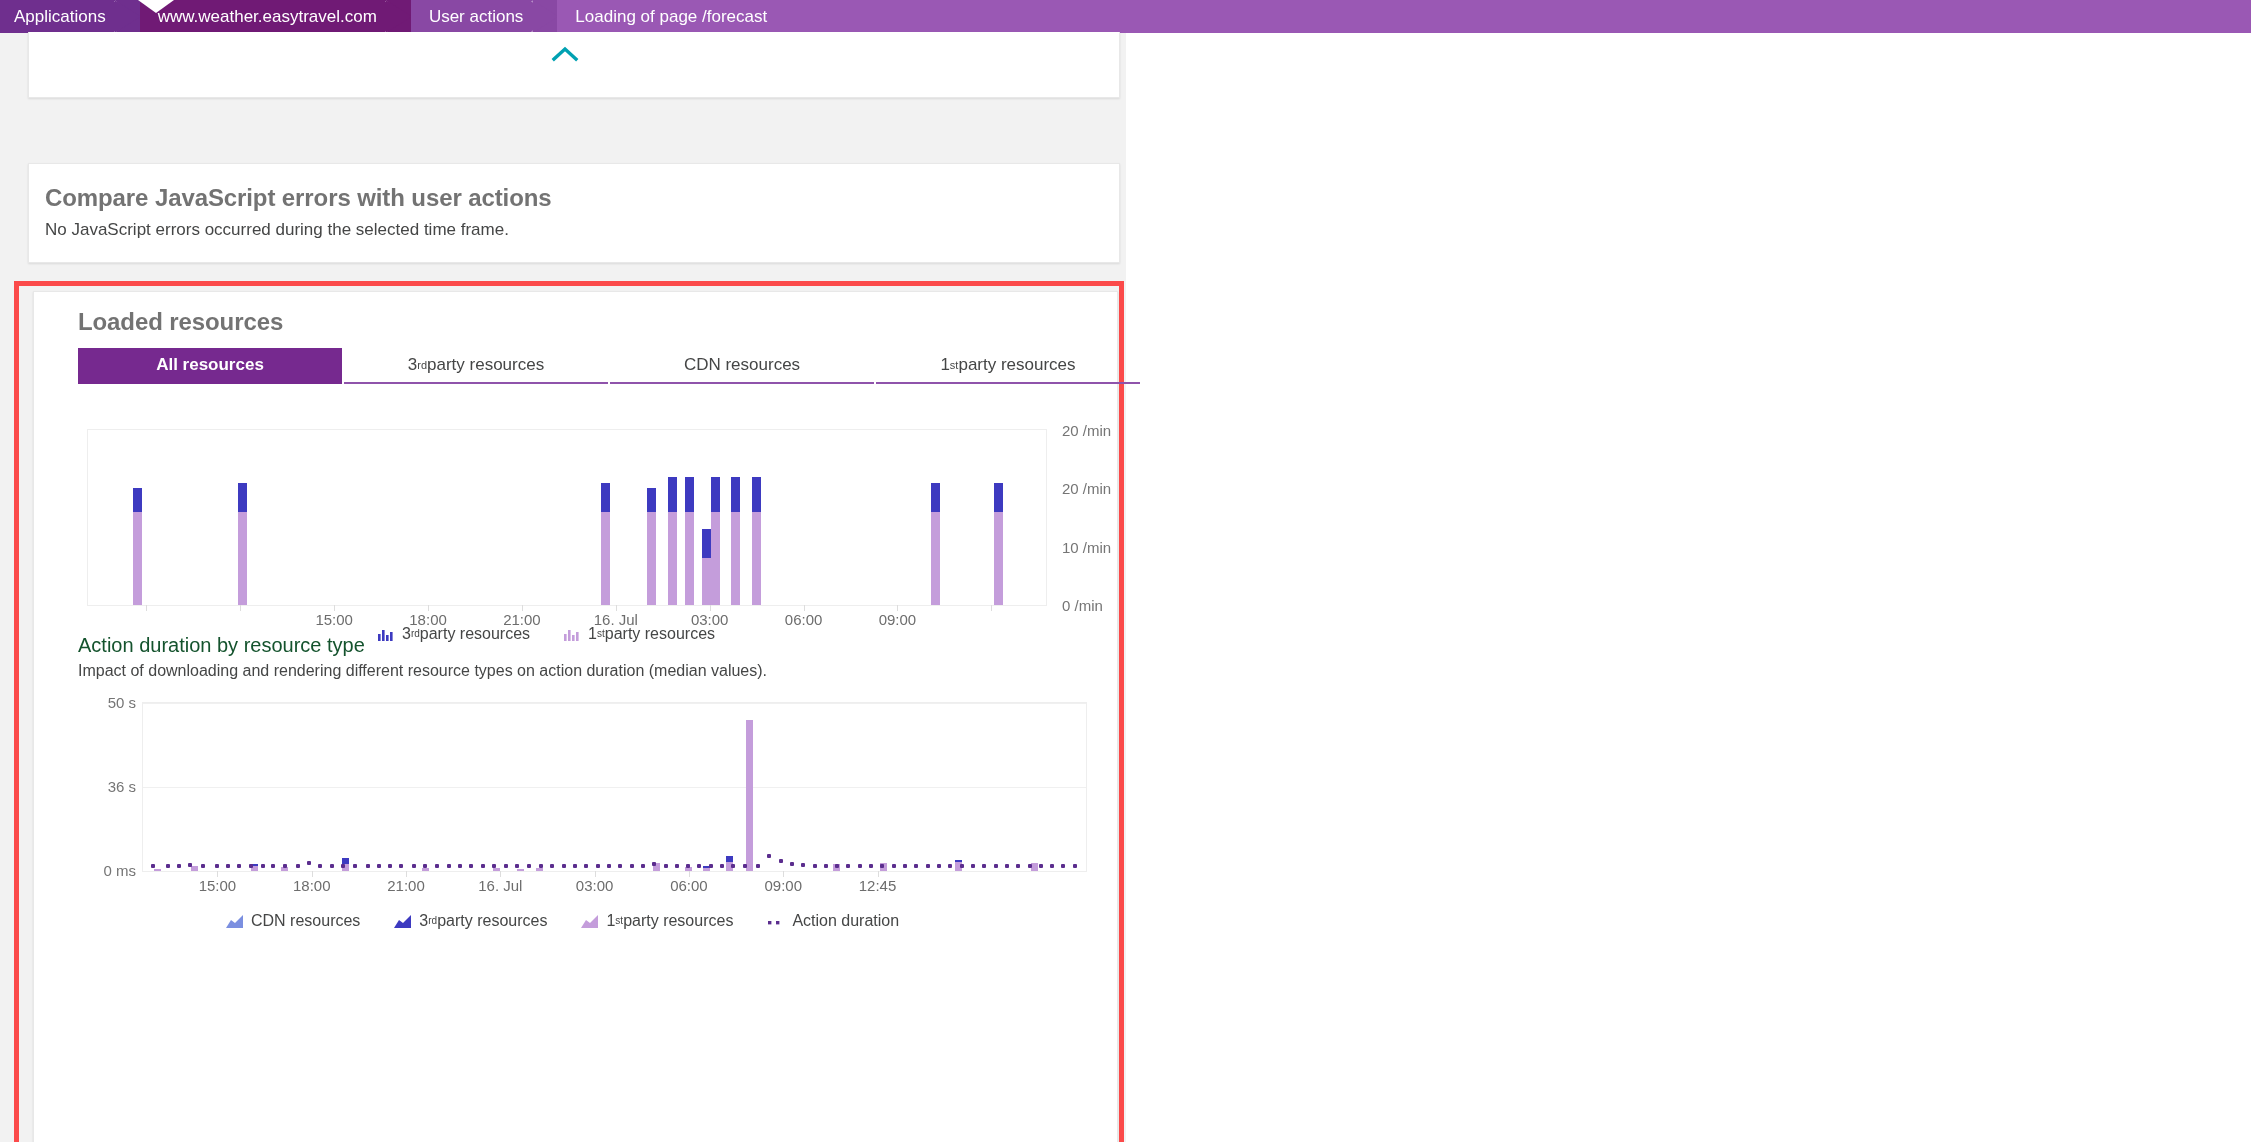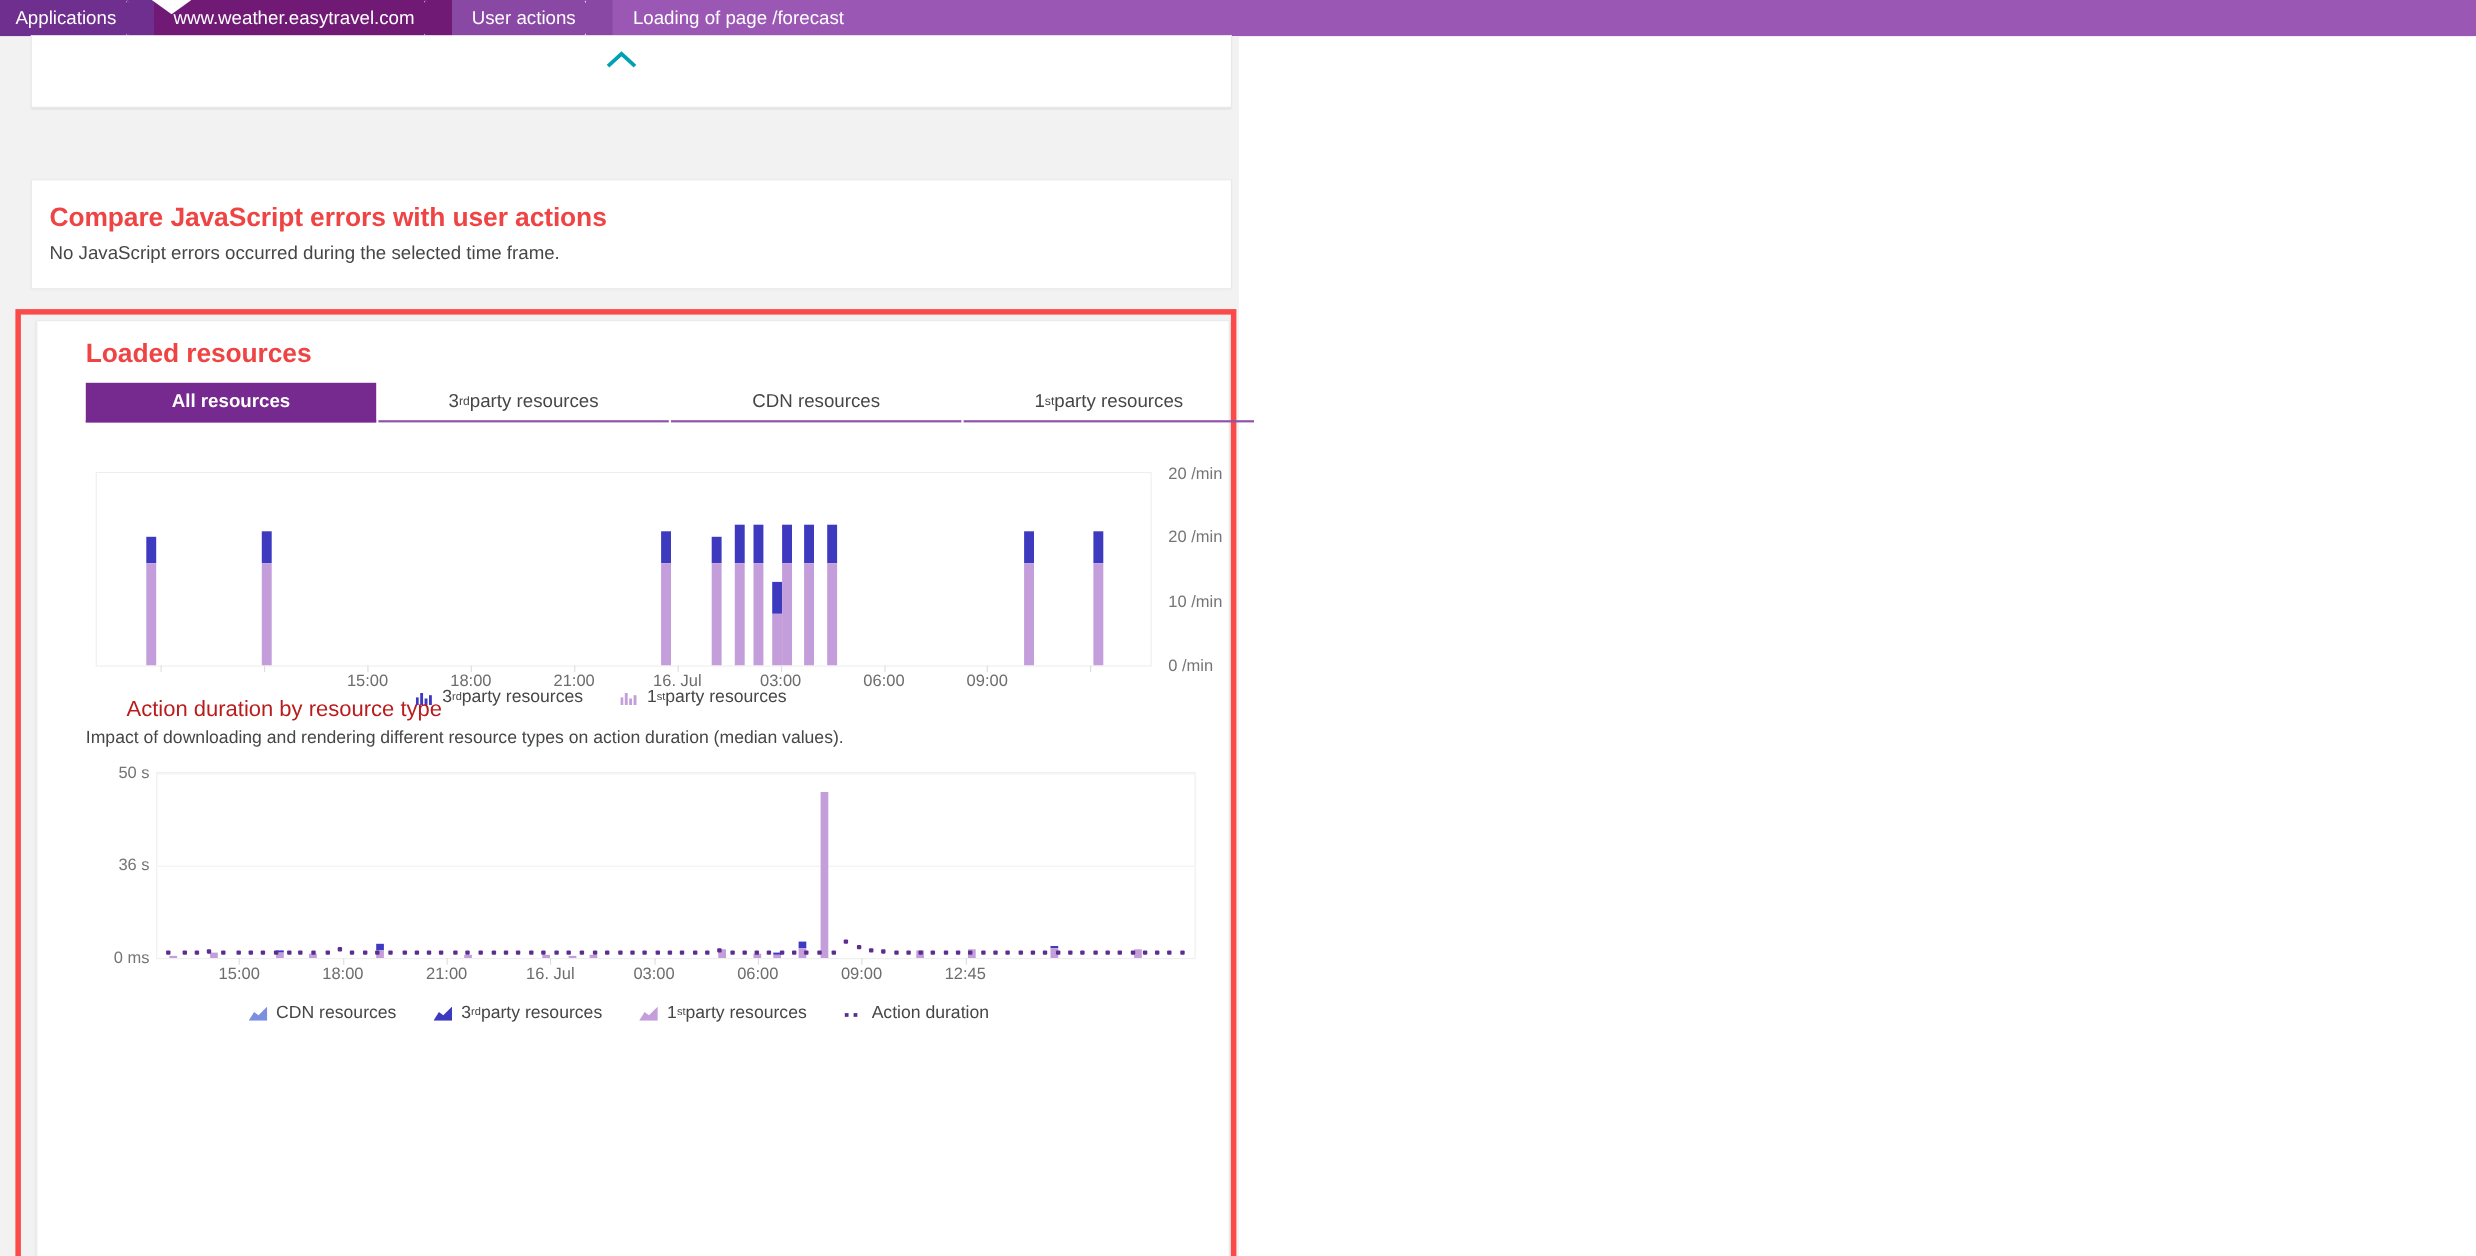--- a/index.html
+++ b/index.html
@@ -125,21 +125,21 @@
     position: absolute;
     width: 44px; height: 28px;
     cursor: pointer;
   }
   .chev svg { display: block; }
 
   
   .h-card {
     font-size: 24px;
     font-weight: bold;
-    color: #ef4444;
+    color: #737373;
     letter-spacing: -0.1px;
   }
   .sub-text {
     font-size: 17px;
     color: #454646;
   }
 
   
   #tabs {
     position: absolute;
@@ -232,21 +232,21 @@
     margin-right: 34px;
     cursor: pointer;
     white-space: nowrap;
   }
   .legend-item .lg-ico { margin-right: 8px; display: flex; align-items: flex-end; }
   .legend-item sup { font-size: 10px; vertical-align: super; line-height: 0; }
 
   
   #sec2-title {
     position: absolute; left: 44px; top: 342px;
-    font-size: 20px; color: #b91c1c; margin-left: 37px;
+    font-size: 20px; color: #14532d;
   }
   #sec2-desc {
     position: absolute; left: 44px; top: 370px;
     font-size: 16px; color: #454646;
   }
 
   
   #chart2-wrap {
     position: absolute;
     left: 44px; top: 410px;

